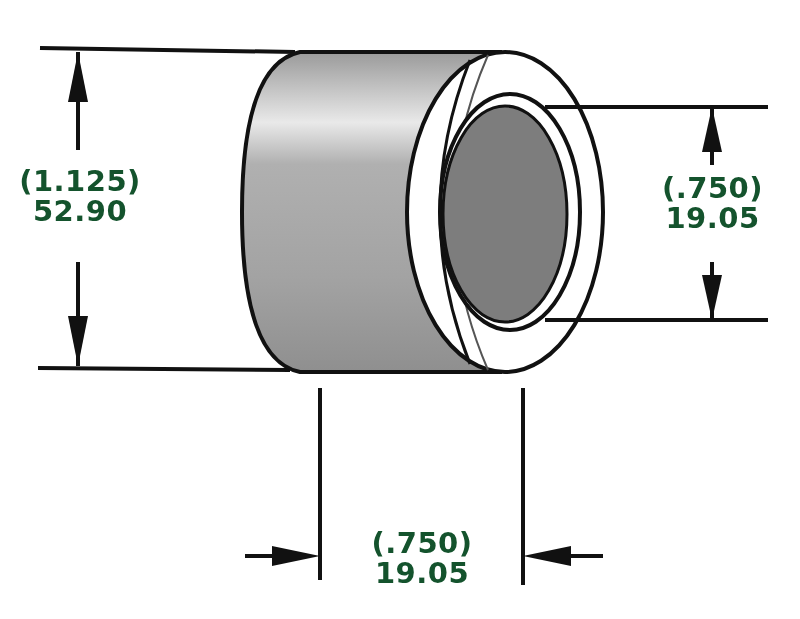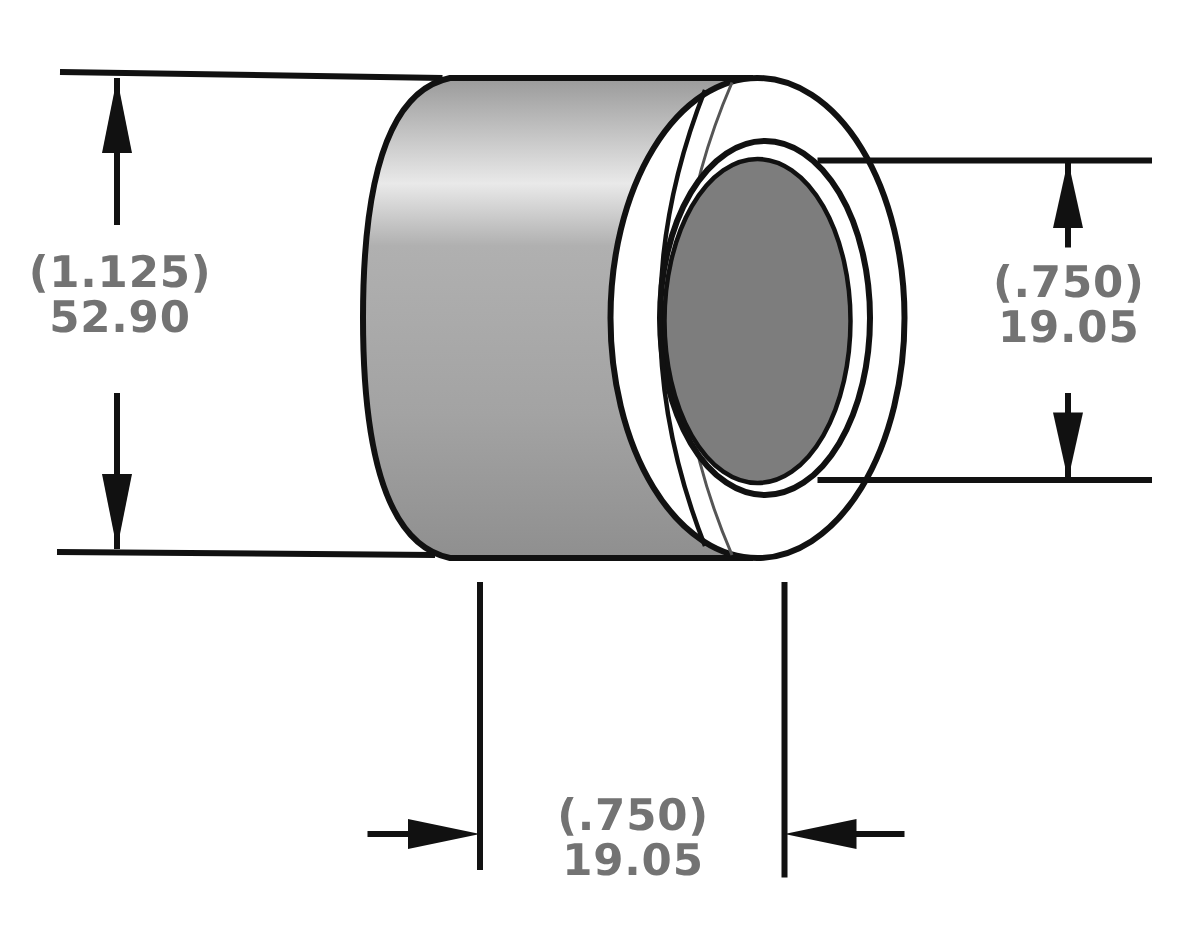--- a/index.html
+++ b/index.html
@@ -1,18 +1,18 @@
 <!DOCTYPE html>
 <html><head>
 <meta charset="utf-8">
 <style>
   html, body { margin:0; padding:0; background:#ffffff; }
   body { width:800px; height:619px; position:relative; overflow:hidden; font-family:"DejaVu Sans", sans-serif; }
   #drawing { position:absolute; left:0; top:0; width:800px; height:619px; }
-  .dim-label { position:absolute; text-align:center; font-weight:bold; color:#737373; line-height:1.05; font-family:"DejaVu Sans", sans-serif; }
+  .dim-label { position:absolute; text-align:center; font-weight:bold; color:#14532d; line-height:1.05; font-family:"DejaVu Sans", sans-serif; }
   .dim-label span { display:block; font-size:29px; letter-spacing:0.5px; }
 </style>
 </head>
 <body>
 
 <svg id="drawing" viewBox="0 0 800 619" xmlns="http://www.w3.org/2000/svg">
   <defs>
     <linearGradient id="bodyGrad" x1="0" y1="0" x2="0" y2="1">
       <stop offset="0" stop-color="#9a9a9a"></stop>
       <stop offset="0.22" stop-color="#e9e9e9"></stop>

